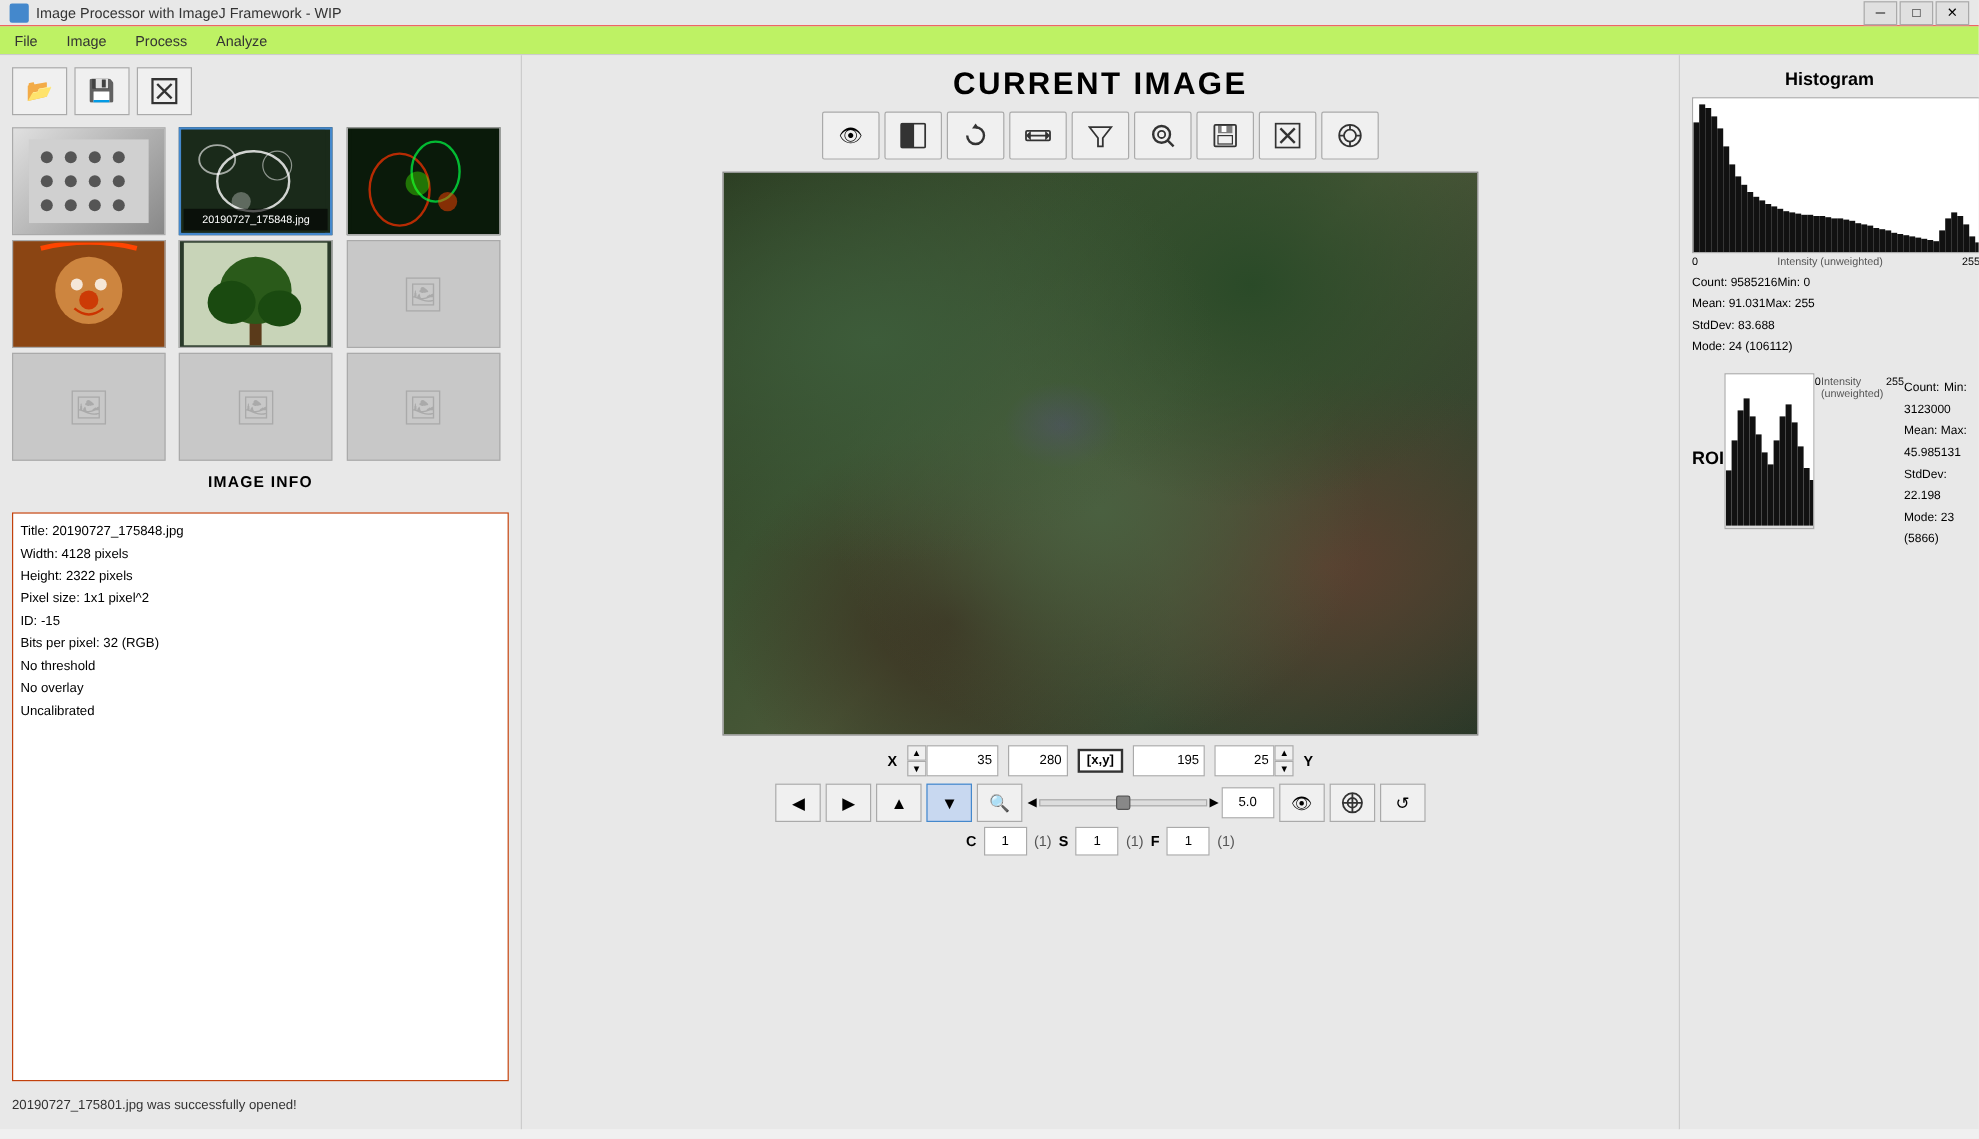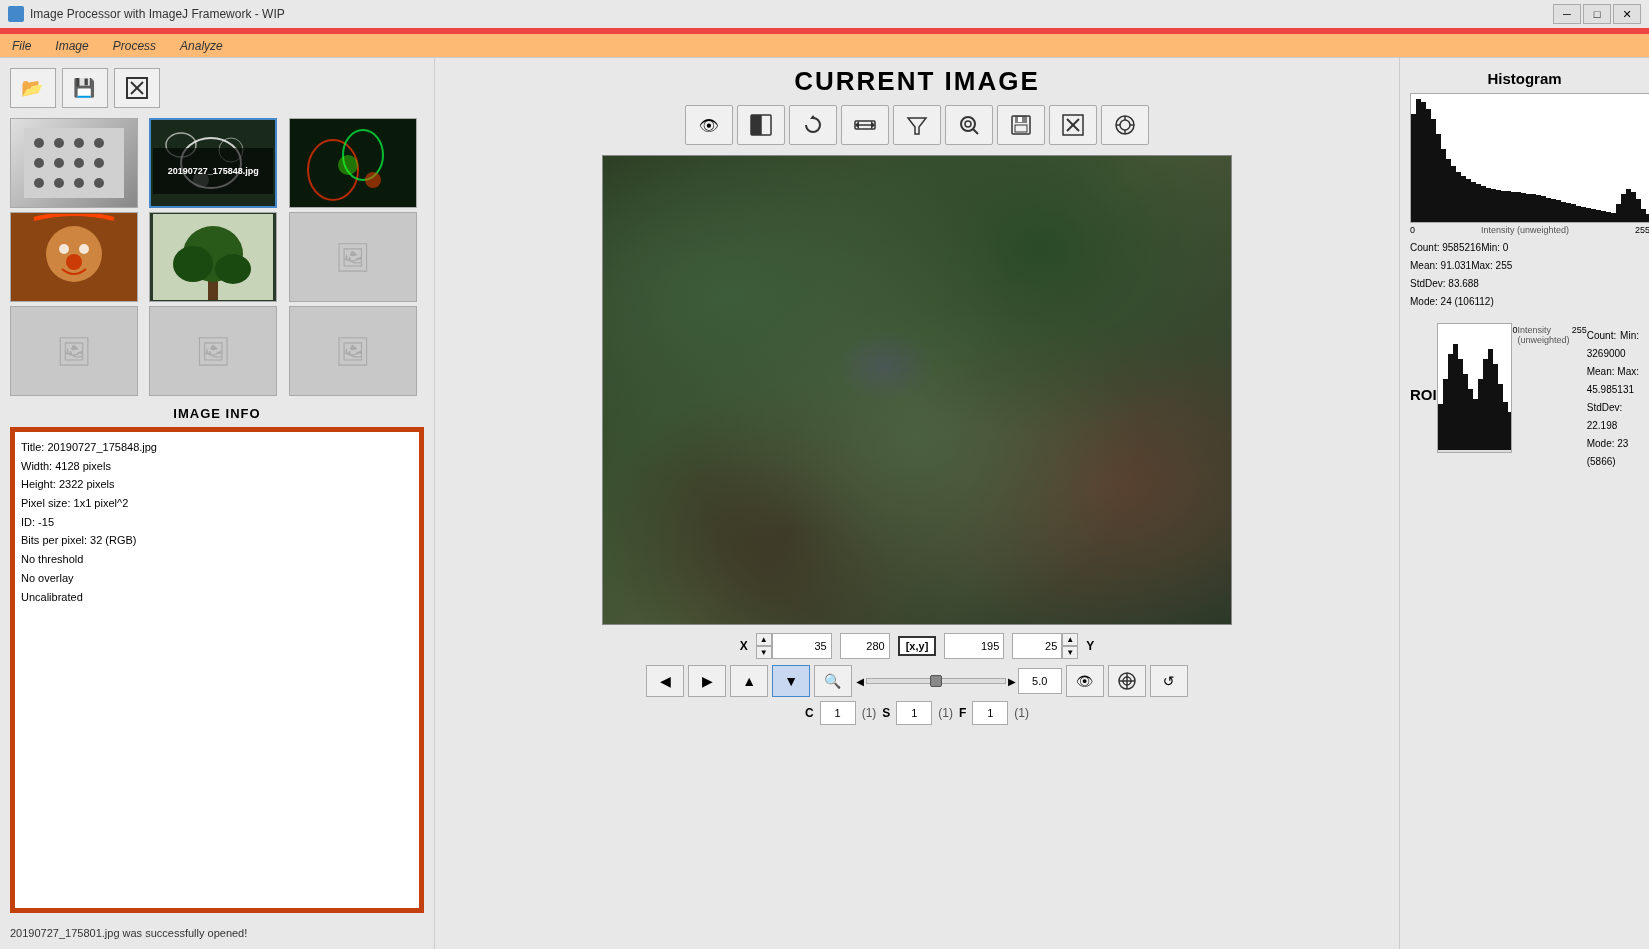--- a/index.html
+++ b/index.html
@@ -6,26 +6,26 @@
     body {
       font-family: 'Segoe UI', Arial, sans-serif;
       font-size: 12px;
       background: #f0f0f0;
       width: 1649px;
       height: 949px;
       overflow: hidden;
     }
     .title-bar {
       background: #e8e8e8;
-      border-bottom: 6px solid #ef4444;
+      border-bottom: 1px solid #ef4444;
       display: flex;
       align-items: center;
       justify-content: space-between;
       padding: 4px 8px;
-      height: 34px;
+      height: 22px;
     }
     .title-bar-left {
       display: flex;
       align-items: center;
       gap: 6px;
     }
     .title-bar-icon {
       width: 16px;
       height: 16px;
       background: #4488cc;
@@ -45,28 +45,27 @@
       background: #e0e0e0;
       border: 1px solid #aaa;
       cursor: pointer;
       display: flex;
       align-items: center;
       justify-content: center;
       font-size: 11px;
     }
 
     .menu-bar {
-      background: #fdba74;
+      background: #bef264;
       border-bottom: 1px solid #ccc;
       display: flex;
       align-items: center;
       padding: 2px 8px;
       height: 24px;
       gap: 16px;
-      font-style: italic;
     }
     .menu-item {
       font-size: 12px;
       color: #333;
       cursor: pointer;
       padding: 2px 4px;
     }
 
     .main-layout {
       display: flex;
@@ -112,29 +111,28 @@
       border: 1px solid #aaa;
       display: flex;
       align-items: center;
       justify-content: center;
       cursor: pointer;
       position: relative;
       overflow: hidden;
     }
     .thumbnail-label {
       position: absolute;
-      bottom: 12px;
+      bottom: 2px;
       left: 2px;
       right: 2px;
       font-size: 9px;
       color: white;
       background: rgba(0,0,0,0.6);
-      padding: 18px 2px;
+      padding: 4px 2px;
       text-align: center;
-      font-weight: bold;
     }
     .thumbnail-placeholder {
       font-size: 28px;
       color: #aaa;
     }
 
     
     .thumb-dots { background: linear-gradient(135deg, #e0e0e0 0%, #888 100%); }
     .thumb-active { border: 2px solid #4488cc; }
 
@@ -145,27 +143,28 @@
     }
     .image-info-title {
       font-size: 13px;
       font-weight: bold;
       text-align: center;
       margin-bottom: 6px;
       letter-spacing: 1px;
     }
     .image-info-box {
       background: white;
-      border: 5px solid #c2410c;
+      border: 1px solid #c2410c;
       padding: 6px;
       font-size: 11px;
       line-height: 1.7;
       flex: 1;
       overflow-y: auto;
       position: relative;
+      margin-top: 12px;
     }
     .status-bar {
       font-size: 11px;
       color: #333;
       padding: 4px 0;
     }
 
     
     .center-panel {
       flex: 1;
@@ -780,21 +779,21 @@
           <rect x="0" y="126" width="240" height="3" fill="#ddd"></rect>
         </svg>
       </div>
       <div class="histogram-axis">
         <span>0</span>
         <span style="font-size:9px;color:#555;">Intensity (unweighted)</span>
         <span>255</span>
       </div>
       <div class="histogram-stats">
         <div class="stat-row">
-          <span>Count: 326900</span>
+          <span>Count: 312300</span>
           <span>Min: 0</span>
         </div>
         <div class="stat-row">
           <span>Mean: 45.985</span>
           <span>Max: 131</span>
         </div>
         <div class="stat-row">
           <span>StdDev: 22.198</span>
         </div>
         <div class="stat-row">

